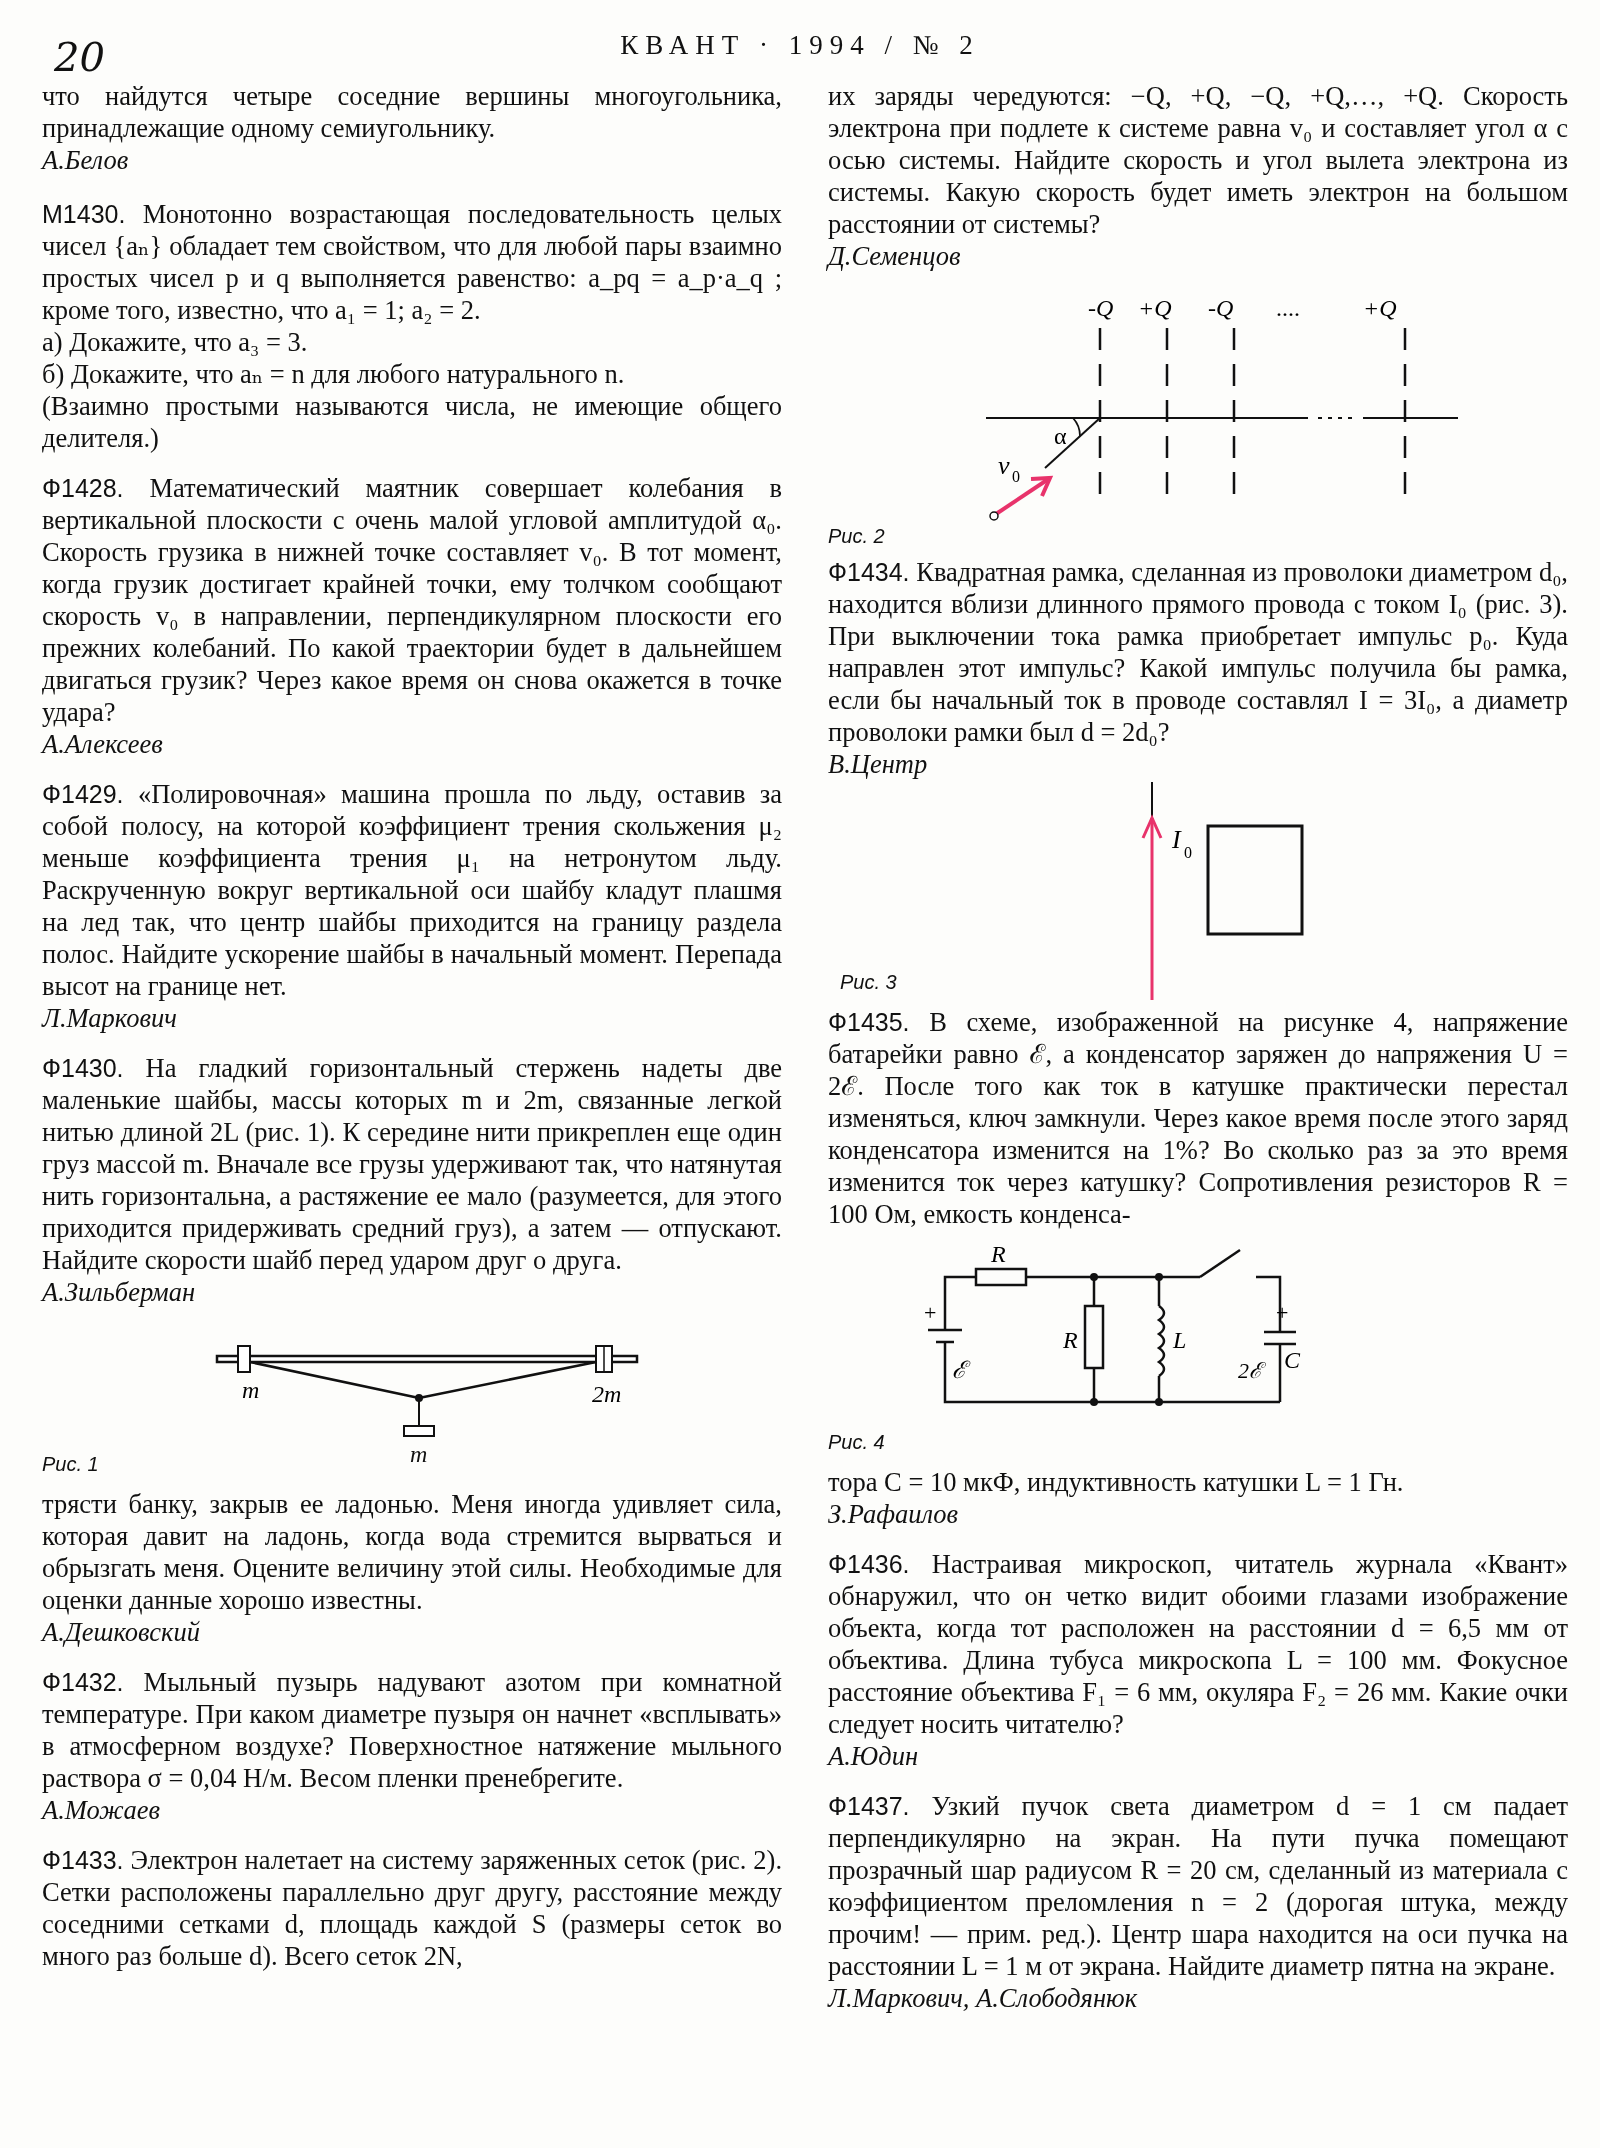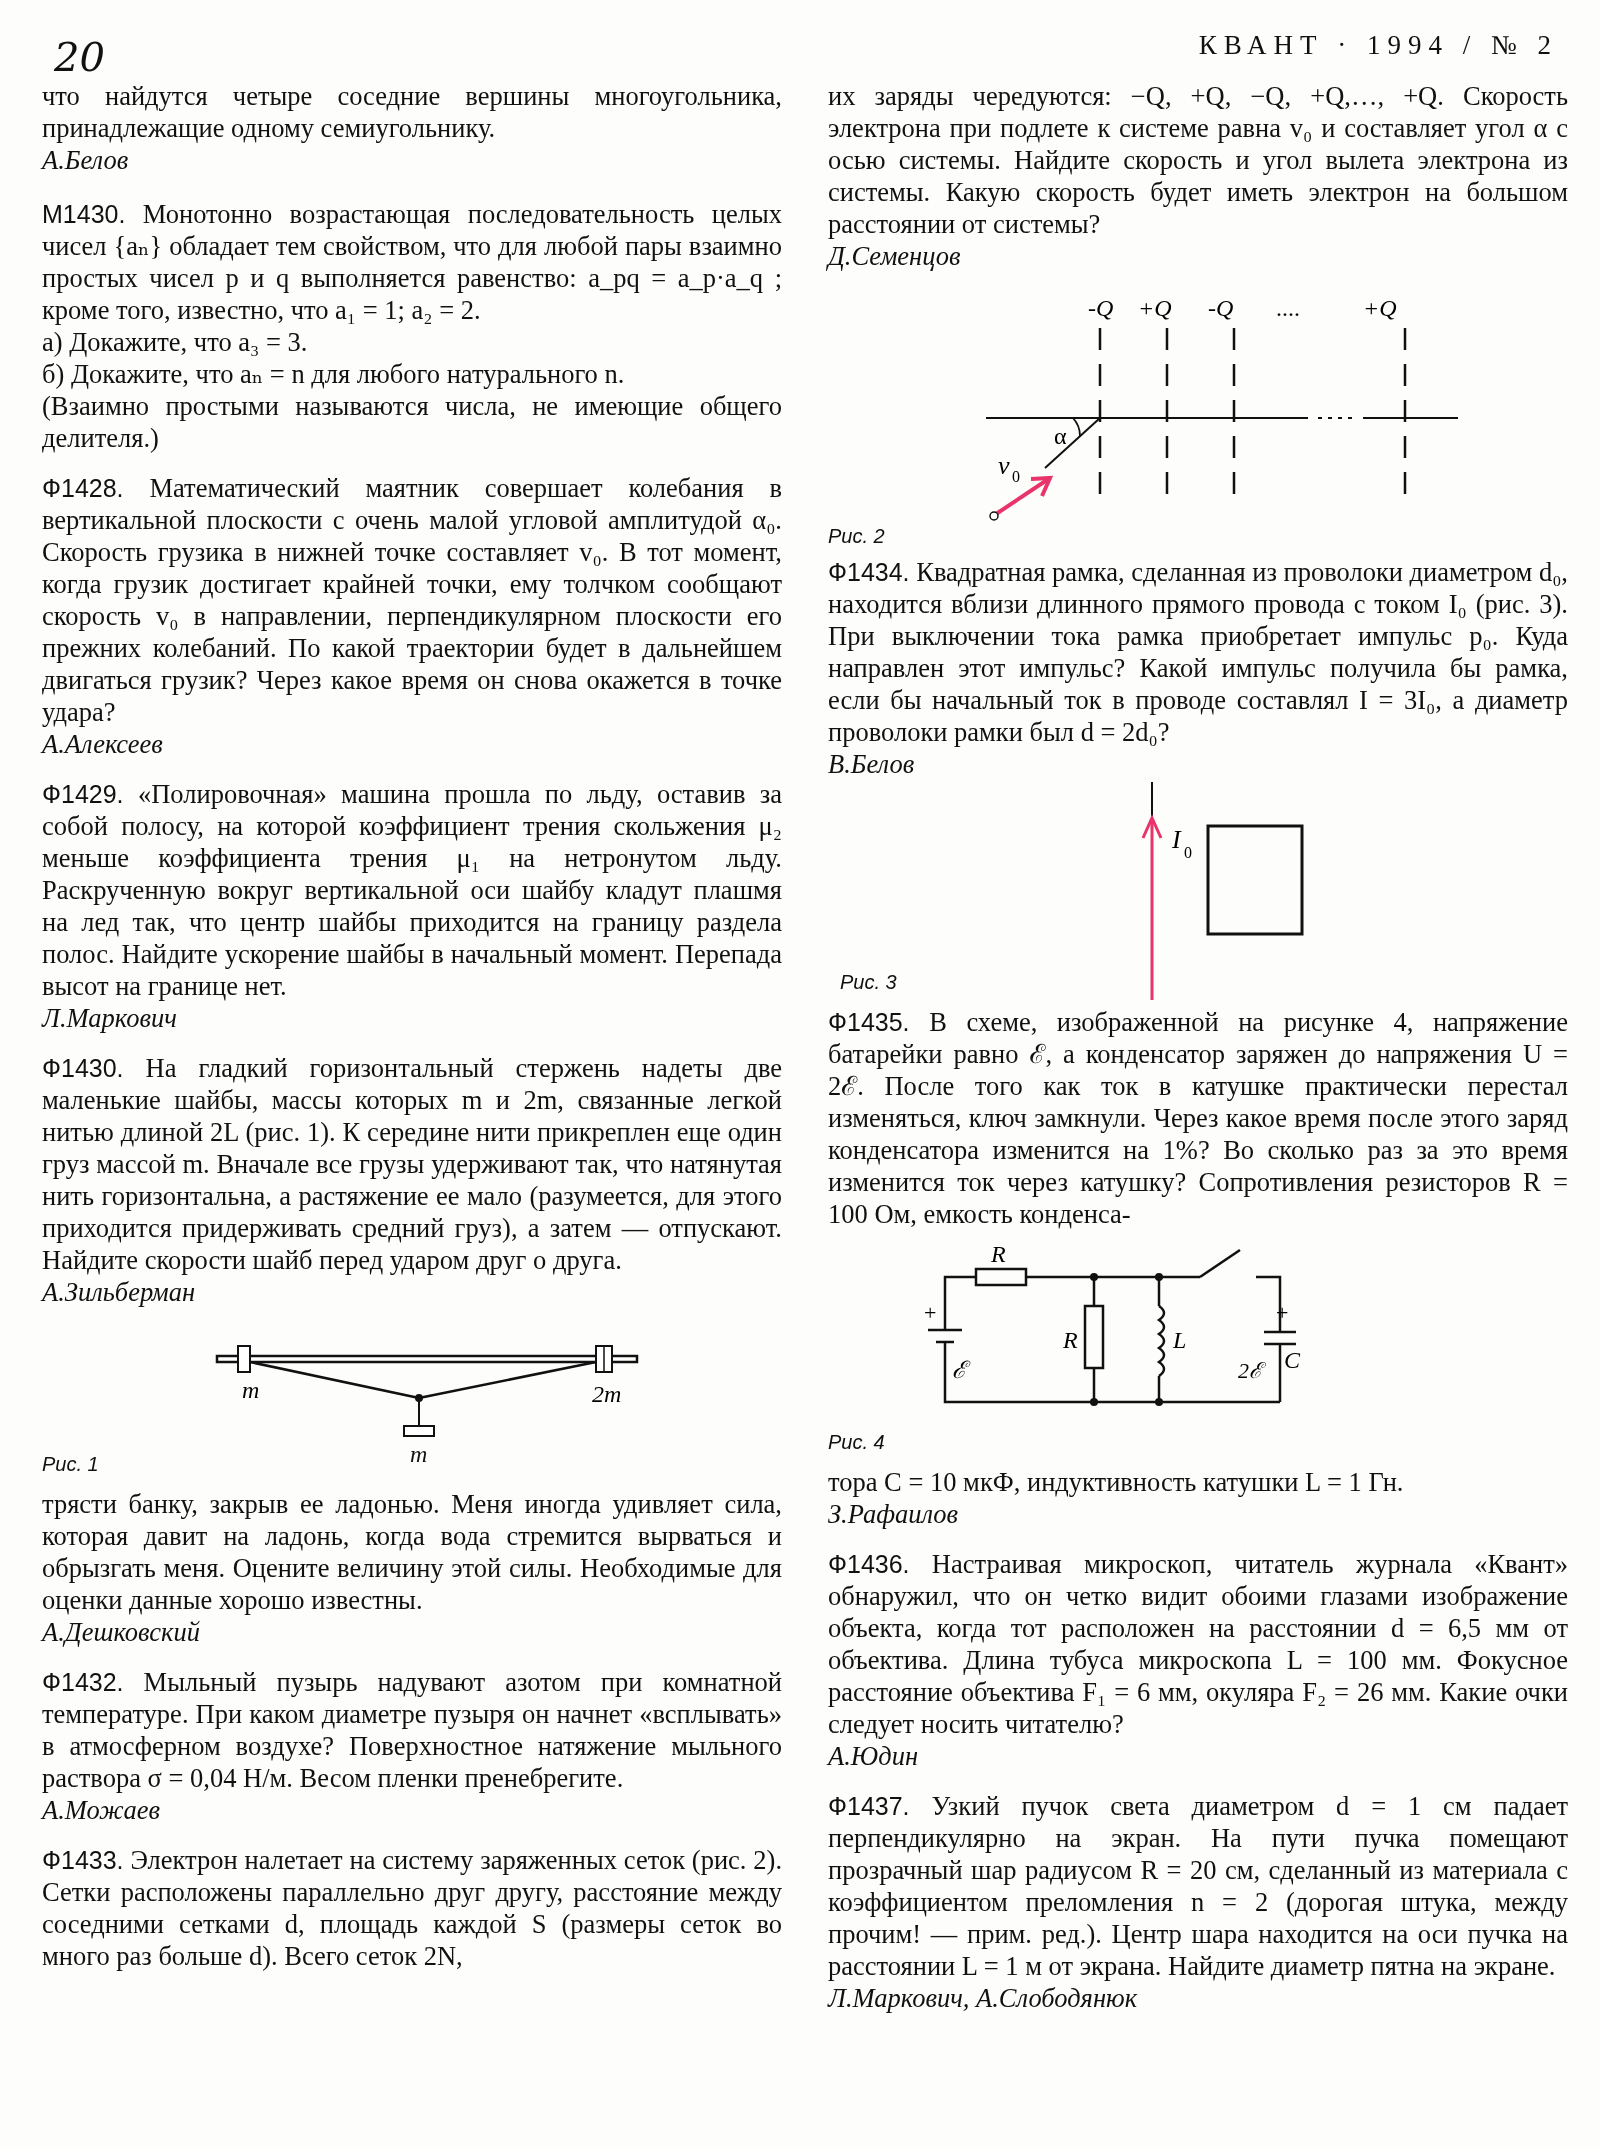--- a/index.html
+++ b/index.html
@@ -3,21 +3,21 @@
 <meta charset="utf-8">
 <style>
   html, body { margin: 0; padding: 0; background: #fdfdfb; }
   body {
     width: 1600px; height: 2148px; position: relative; overflow: hidden;
     font-family: "Liberation Serif", "DejaVu Serif", serif;
     color: #111;
   }
   .header { position: absolute; top: 26px; left: 42px; right: 42px; height: 40px; }
   .page-num { position: absolute; left: 12px; top: 8px; font-size: 40px; font-family: "DejaVu Serif", serif; font-style: italic; }
-  .running-head { position: absolute; left: 0; right: 0; text-align: right; top: 4px; font-size: 27px; letter-spacing: 7px; }
+  .running-head { position: absolute; left: 0; right: 0; text-align: center; top: 4px; font-size: 27px; letter-spacing: 7px; }
   .col { position: absolute; top: 80px; width: 740px; font-size: 26.5px; line-height: 32px; }
   .col-left { left: 42px; }
   .col-right { left: 828px; }
   .problem { margin: 0 0 18px 0; }
   .problem p { margin: 0; text-align: justify; }
   .pid { font-family: "Liberation Sans", "DejaVu Sans", sans-serif; font-size: 25px; }
   .author { font-style: italic; }
   .figure { position: relative; margin: 4px 0 12px 0; }
   .caption { font-family: "Liberation Sans", sans-serif; font-style: italic; font-size: 20px; }
   svg text { font-family: "Liberation Serif", serif; }
@@ -123,21 +123,21 @@
       <polyline points="203,195 222,194 214,212" fill="none" stroke="#e8336b" stroke-width="4"></polyline>
       <circle cx="166" cy="232" r="4" fill="#fff" stroke="#111" stroke-width="1.5"></circle>
       <text x="170" y="190" font-size="26" font-style="italic">v</text>
       <text x="184" y="198" font-size="16">0</text>
     </svg>
     <div class="caption" style="position:absolute;left:0;top:236px">Рис. 2</div>
   </div>
 
   <div class="problem">
     <p><span class="pid">Ф1434.</span> <span>Квадратная рамка, сделанная из проволоки диаметром d₀, находится вблизи длинного прямого провода с током I₀ (рис. 3). При выключении тока рамка приобретает импульс p₀. Куда направлен этот импульс? Какой импульс получила бы рамка, если бы начальный ток в проводе составлял I = 3I₀, а диаметр проволоки рамки был d = 2d₀?</span></p>
-    <div class="author">В.Белов</div>
+    <div class="author">В.Центр</div>
   </div>
 
   <div class="figure" style="height:220px;margin-top:-24px">
     <svg width="740" height="230" viewBox="0 0 740 230">
       <line x1="324" y1="8" x2="324" y2="44" stroke="#111" stroke-width="2"></line>
       <line x1="324" y1="44" x2="324" y2="226" stroke="#e8336b" stroke-width="3"></line>
       <polyline points="315,64 324,44 333,64" fill="none" stroke="#e8336b" stroke-width="3"></polyline>
       <text x="344" y="74" font-size="26" font-style="italic">I</text>
       <text x="356" y="84" font-size="16">0</text>
       <rect x="380" y="52" width="94" height="108" fill="none" stroke="#111" stroke-width="3"></rect>

